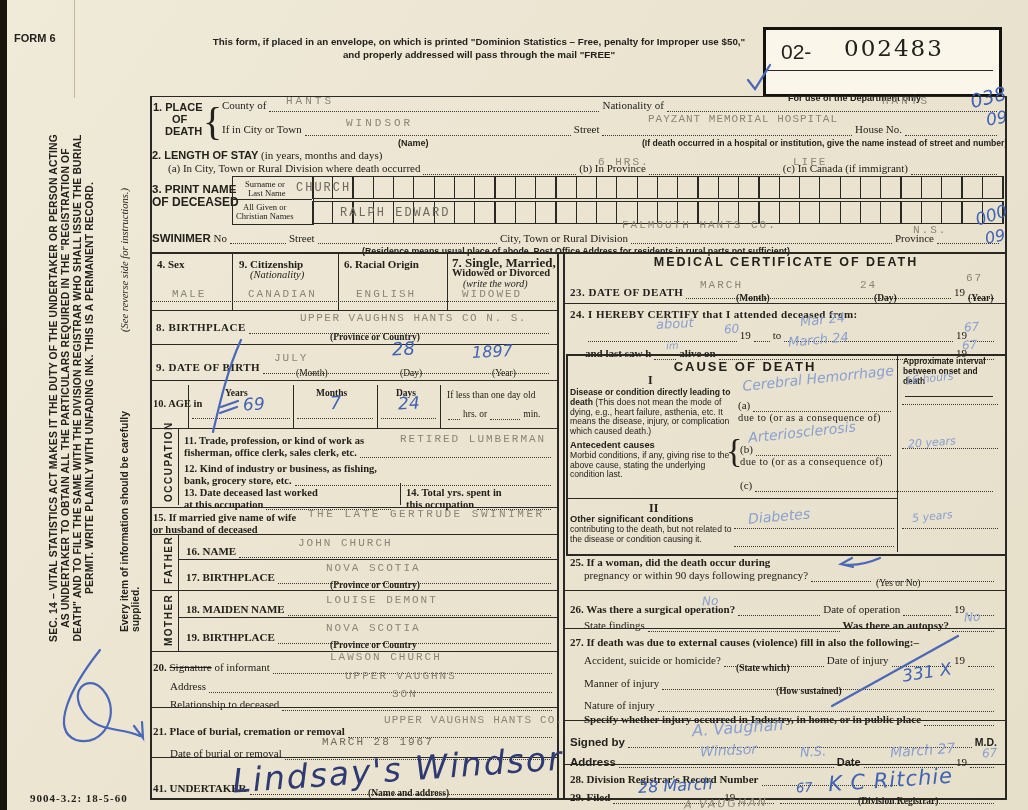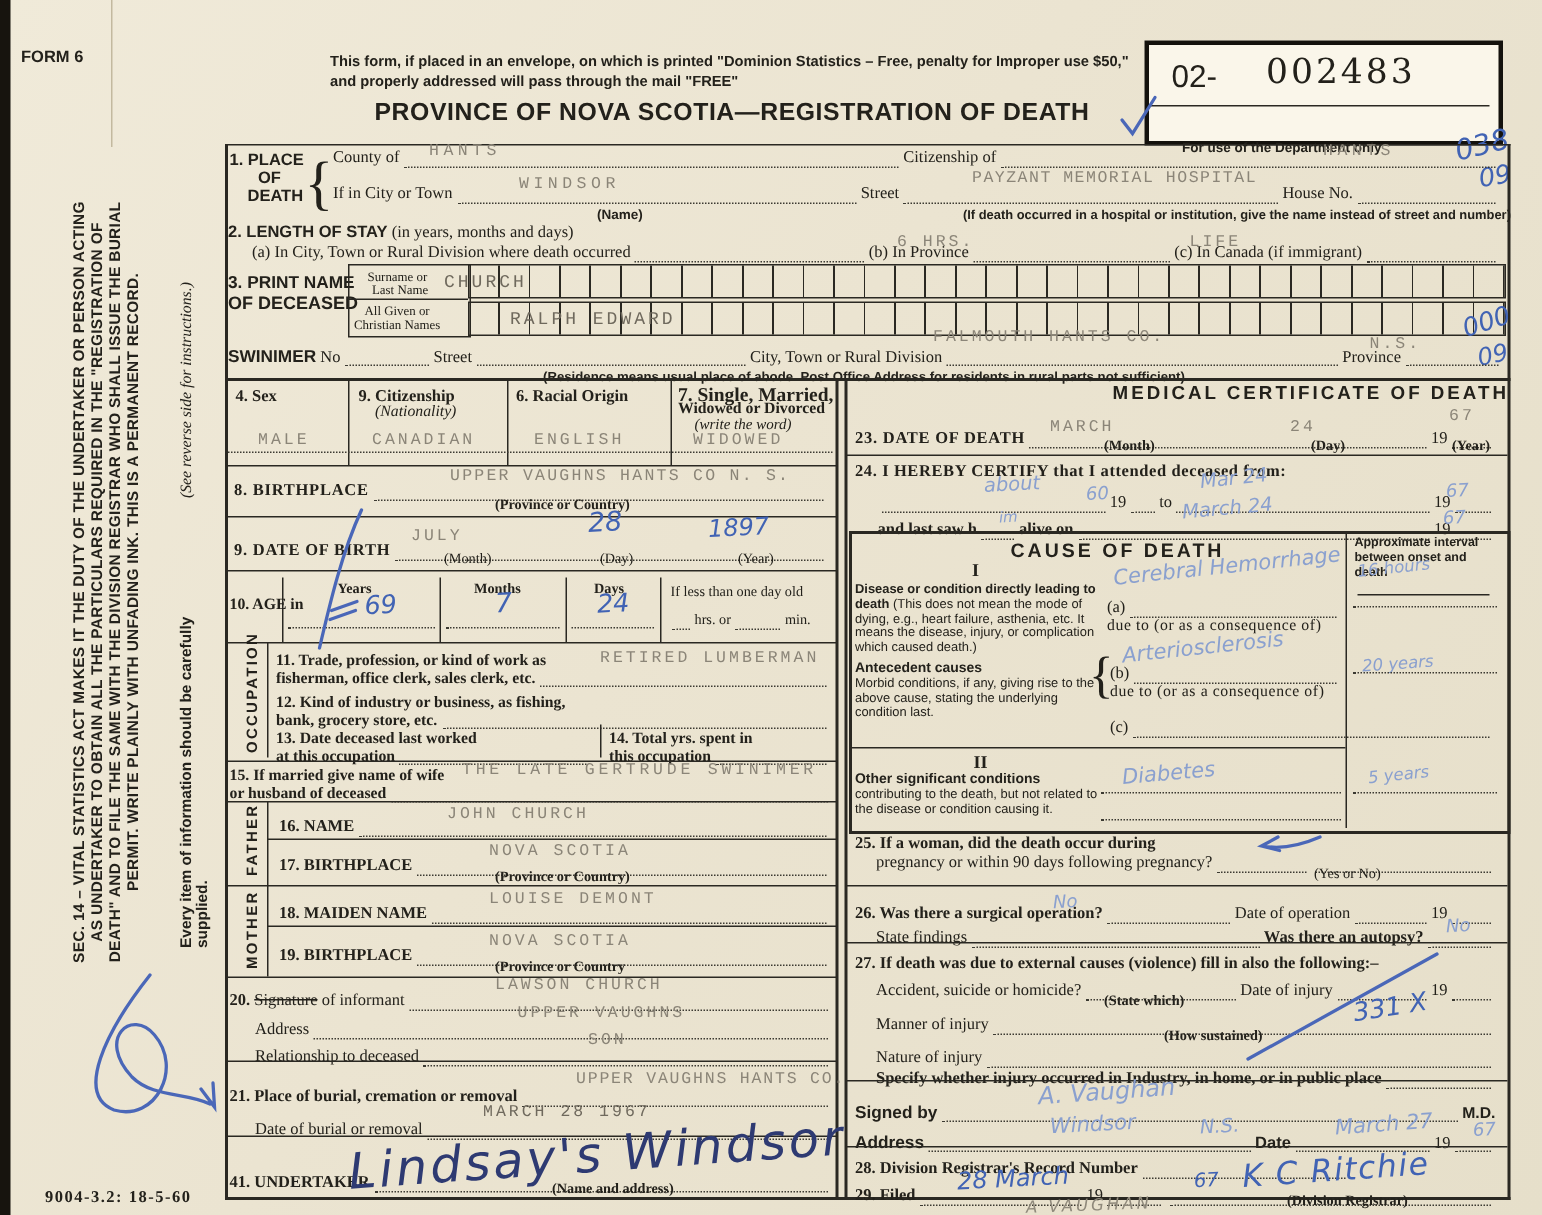--- a/index.html
+++ b/index.html
@@ -38,22 +38,21 @@
   .brace{position:absolute;font-family:"Liberation Serif",serif;font-weight:normal}
 </style>
 </head>
 <body>
 
 <div class="sheet">
   <div class="edge"></div>
   <div class="crease"></div>
 
   <div class="lbl sans b" style="left:14px;top:32px;font-size:11px">FORM 6</div>
-  <div class="lbl sans b" style="left:220px;top:36px;width:552px;font-size:9.8px;white-space:normal;line-height:1.3">This form, if placed in an envelope, on which is printed "Dominion Statistics – Free, penalty for Improper use $50," and properly addressed will pass through the mail "FREE"</div>
-  <div class="lbl sans b" style="left:218px;top:66px;width:540px;text-align:center;font-size:16.5px;letter-spacing:.4px">PROVINCE OF NOVA SCOTIA—REGISTRATION OF DEATH</div>
+  <div class="lbl sans b" style="left:203px;top:36px;width:552px;text-align:center;font-size:9.8px;white-space:normal;line-height:1.3">This form, if placed in an envelope, on which is printed "Dominion Statistics – Free, penalty for Improper use $50," and properly addressed will pass through the mail "FREE"</div>
 
   <div class="deptbox">
     <span class="lbl sans" style="left:15px;top:10px;font-size:21px">02-</span>
     <span class="lbl" style="left:78px;top:6px;font-family:'DejaVu Serif',serif;font-size:23px;letter-spacing:2px">002483</span>
     <span class="hl" style="left:0;top:40px;width:227px;height:1px"></span>
   </div>
   <div class="sub" style="left:788px;top:93px;font-size:9px">For use of the Department only</div>
   <div class="hand" style="left:970px;top:86px;font-size:19px;transform:rotate(-14deg)">038</div>
   <div class="hand" style="left:986px;top:108px;font-size:17px;transform:rotate(-10deg)">09</div>
 
@@ -69,21 +68,21 @@
   <div class="vl" style="left:557px;top:252px;width:1.5px;height:546px"></div>
   <div class="vl" style="left:563px;top:252px;width:1.5px;height:546px"></div>
 
   <div class="lbl sans b" style="left:153px;top:101px">1. PLACE</div>
   <div class="lbl sans b" style="left:172px;top:113px">OF</div>
   <div class="lbl sans b" style="left:165px;top:125px">DEATH</div>
   <div class="brace" style="left:203px;top:98px;font-size:40px">{</div>
   <div class="row" style="left:222px;top:100px;width:778px">
     <span>County of</span>
       <span class="dots"></span>
-    <span>Citizenship of</span>
+    <span>Nationality of</span>
       <span class="dots"></span>
   </div>
   <div class="typed" style="left:286px;top:95px;letter-spacing:3px">HANTS</div>
   <div class="typed" style="left:882px;top:95px;letter-spacing:3px">HANTS</div>
   <div class="row" style="left:222px;top:124px;width:778px">
     <span>If in City or Town</span>
       <span class="dots" style="flex:1.6"></span>
     <span>Street</span>
       <span class="dots" style="flex:1.5"></span>
     <span>House No.</span>
@@ -287,21 +286,21 @@
   <div class="typed dk" style="left:322px;top:736px">MARCH 28 1967</div>
   <div class="hl" style="left:150px;top:757px;width:408px;height:1px"></div>
 
   <div class="row" style="left:153px;top:783px;width:402px">
     <span class="b">41. UNDERTAKER</span>
       <span class="dots"></span>
   </div>
   <div class="subr" style="left:368px;top:788px;font-weight:bold">(Name and address)</div>
   <div class="sig" style="left:232px;top:750px;font-size:33px;color:#2e3a72;transform:rotate(-4deg);letter-spacing:2px">Lindsay's  Windsor</div>
 
-  <div class="lbl sans b" style="left:566px;top:256px;width:440px;text-align:right;font-size:12.5px;letter-spacing:2px">MEDICAL CERTIFICATE OF DEATH</div>
+  <div class="lbl sans b" style="left:566px;top:256px;width:440px;text-align:center;font-size:12.5px;letter-spacing:2px">MEDICAL CERTIFICATE OF DEATH</div>
   <div class="row" style="left:570px;top:287px;width:427px">
     <span class="b" style="letter-spacing:.5px">23. DATE OF DEATH</span>
     <span class="dots" style="flex:5"></span>
       <span>19</span>
       <span class="dfx" style="width:26px"></span>
   </div>
   <div class="typed" style="left:700px;top:279px">MARCH</div>
   <div class="typed" style="left:860px;top:279px">24</div>
   <div class="typed" style="left:966px;top:272px">67</div>
   <div class="subr" style="left:736px;top:293px;font-weight:bold">(Month)</div>

